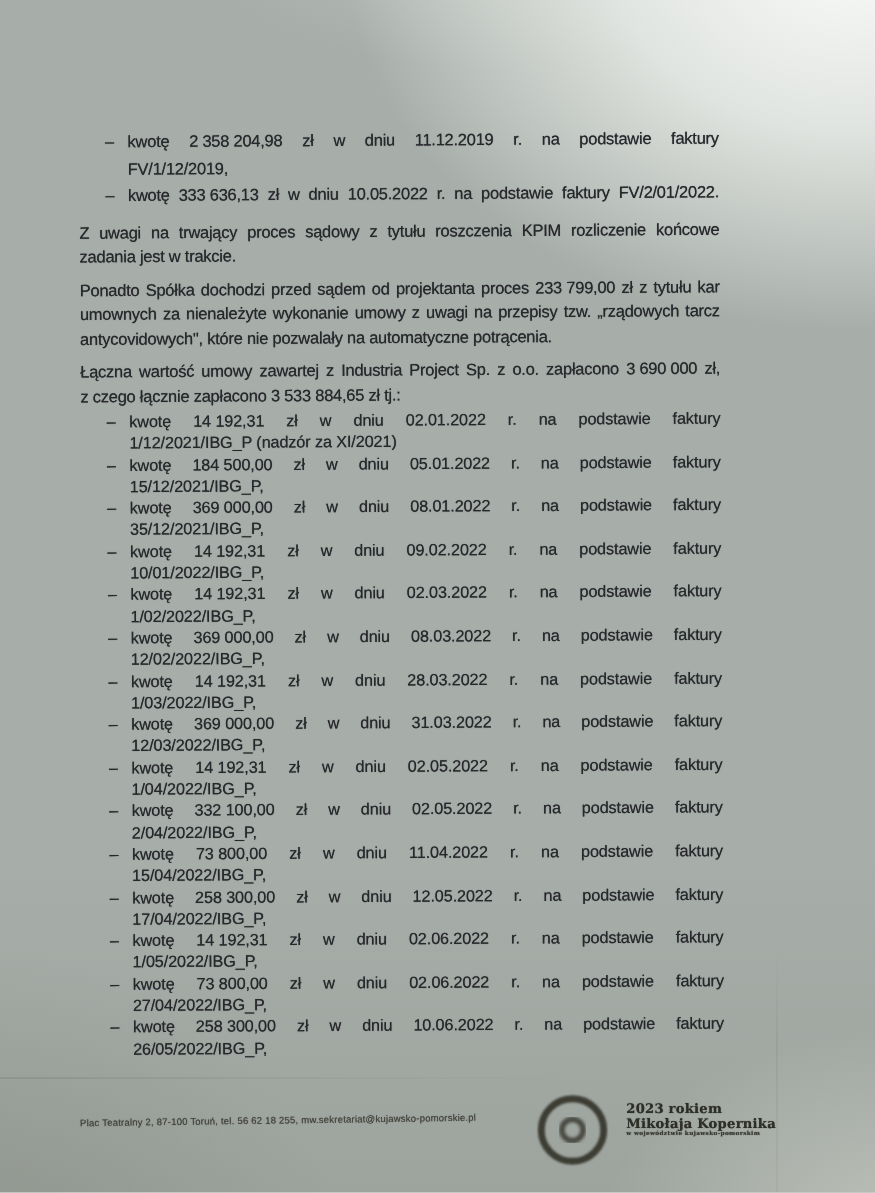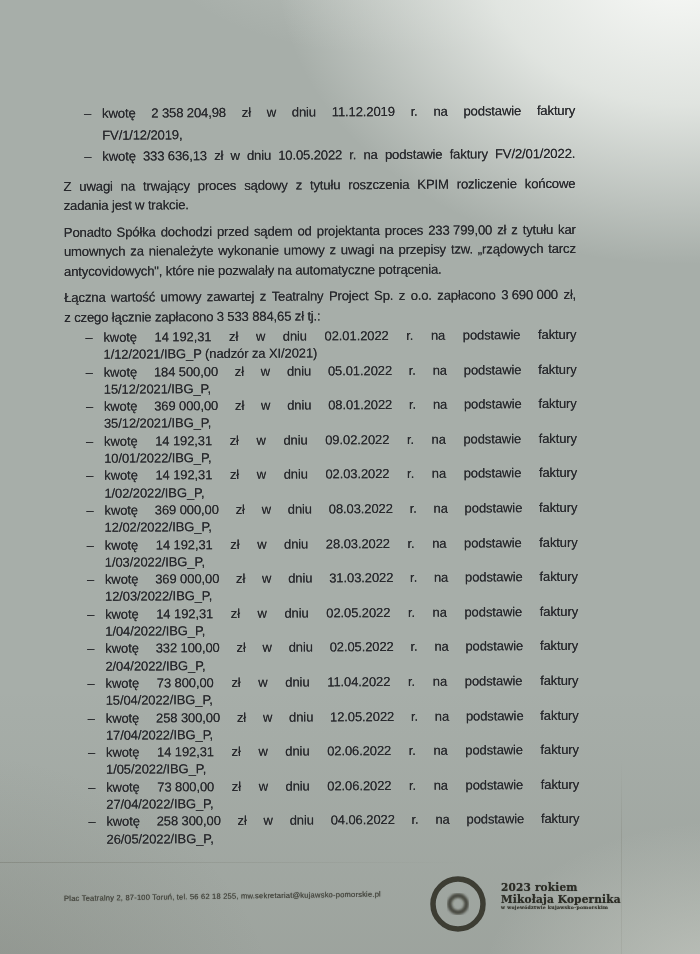--- a/index.html
+++ b/index.html
@@ -158,21 +158,21 @@
           </div>
           <div>antycovidowych", które nie pozwalały na automatyczne potrącenia.</div>
         </div>
         <div class="para p3">
           <div class="jline">
             <span>Łączna</span>
             <span>wartość</span>
             <span>umowy</span>
             <span>zawartej</span>
             <span>z</span>
-            <span>Teatralny</span>
+            <span>Industria</span>
             <span>Project</span>
             <span>Sp.</span>
             <span>z</span>
             <span>o.o.</span>
             <span>zapłacono</span>
             <span>3&nbsp;690&nbsp;000</span>
             <span>zł,</span>
           </div>
           <div>z czego łącznie zapłacono 3 533 884,65 zł tj.:</div>
         </div>
@@ -432,21 +432,21 @@
         </div>
         <div class="bullet-item">
           <div class="marker">–</div>
           <div class="btext">
             <div class="jline">
               <span>kwotę</span>
               <span>258&nbsp;300,00</span>
               <span>zł</span>
               <span>w</span>
               <span>dniu</span>
-              <span>04.06.2022</span>
+              <span>10.06.2022</span>
               <span>r.</span>
               <span>na</span>
               <span>podstawie</span>
               <span>faktury</span>
             </div>
             <div>26/05/2022/IBG_P,</div>
           </div>
         </div>
       </div>
   </div>

